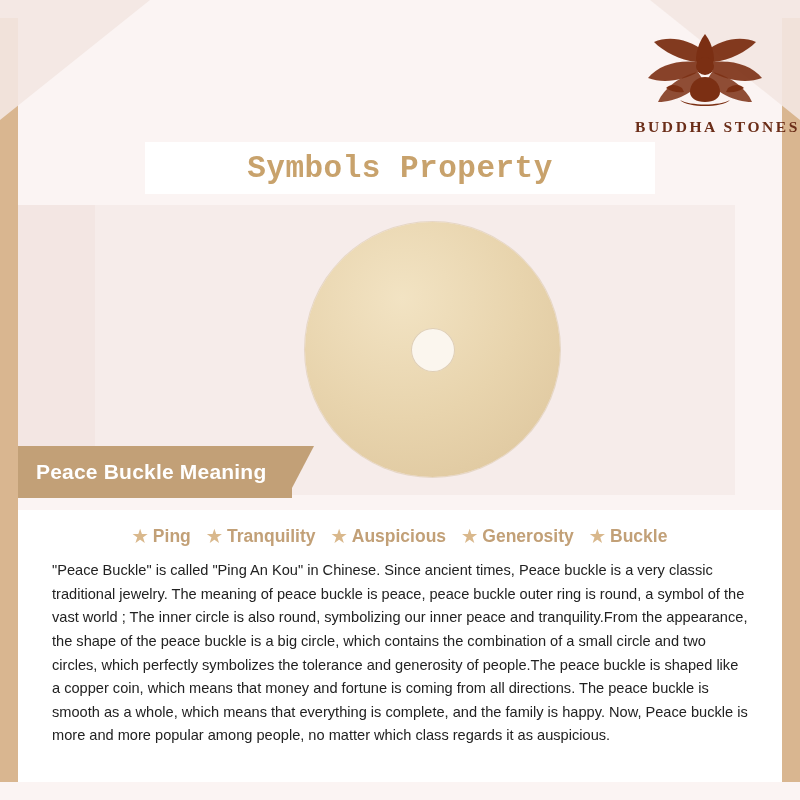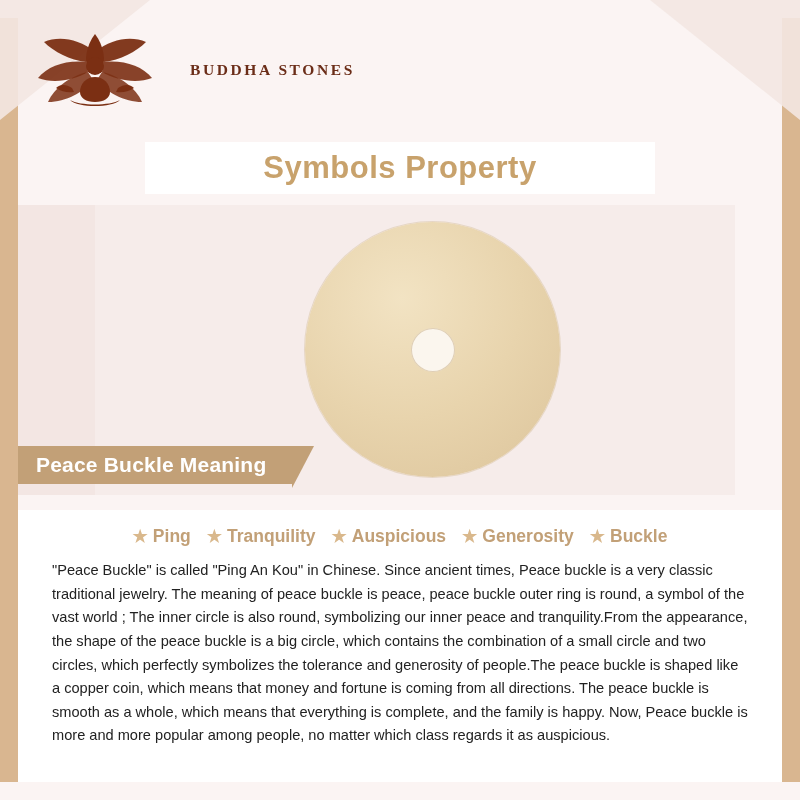--- a/index.html
+++ b/index.html
@@ -90,22 +90,22 @@
     border-left: 150px solid transparent;
     opacity: 0.9;
   }
 
   
   .logo-wrap {
     position: absolute;
     left: 0; right: 0;
     top: 22px;
     display: flex;
-    flex-direction: row;
-    align-items: center;
+    flex-direction: column;
+    align-items: flex-end;
   }
   .logo-mark {
     width: 190px;
     height: 92px;
   }
   .brand-name {
     margin-top: 4px;
     font-size: 15.5px;
     letter-spacing: 2.6px;
     font-weight: bold;
@@ -123,20 +123,21 @@
     background: #ffffff;
     display: flex;
     align-items: center;
     justify-content: center;
   }
   .title-band .title-text {
     font-size: 31px;
     font-weight: bold;
     color: #c8a26c;
     letter-spacing: 0.5px;
+    font-family: Liberation Mono, monospace;
   }
 
   
   .hero {
     position: absolute;
     left: 95px;
     top: 205px;
     width: 640px;
     height: 290px;
     background: #f6ecea;
@@ -171,21 +172,21 @@
     border-radius: 50%;
     background: #fbf6ee;
     box-shadow: inset 0 0 0 1px rgba(195,168,125,0.5);
   }
 
   
   .ribbon {
     position: absolute;
     left: 18px;
     top: 446px;
-    height: 38px;
+    height: 52px;
     background: #c2a077;
     display: flex;
     align-items: center;
     padding-left: 18px;
     padding-right: 26px;
   }
   .ribbon-text {
     font-size: 21px;
     color: #ffffff;
     font-weight: bold;

